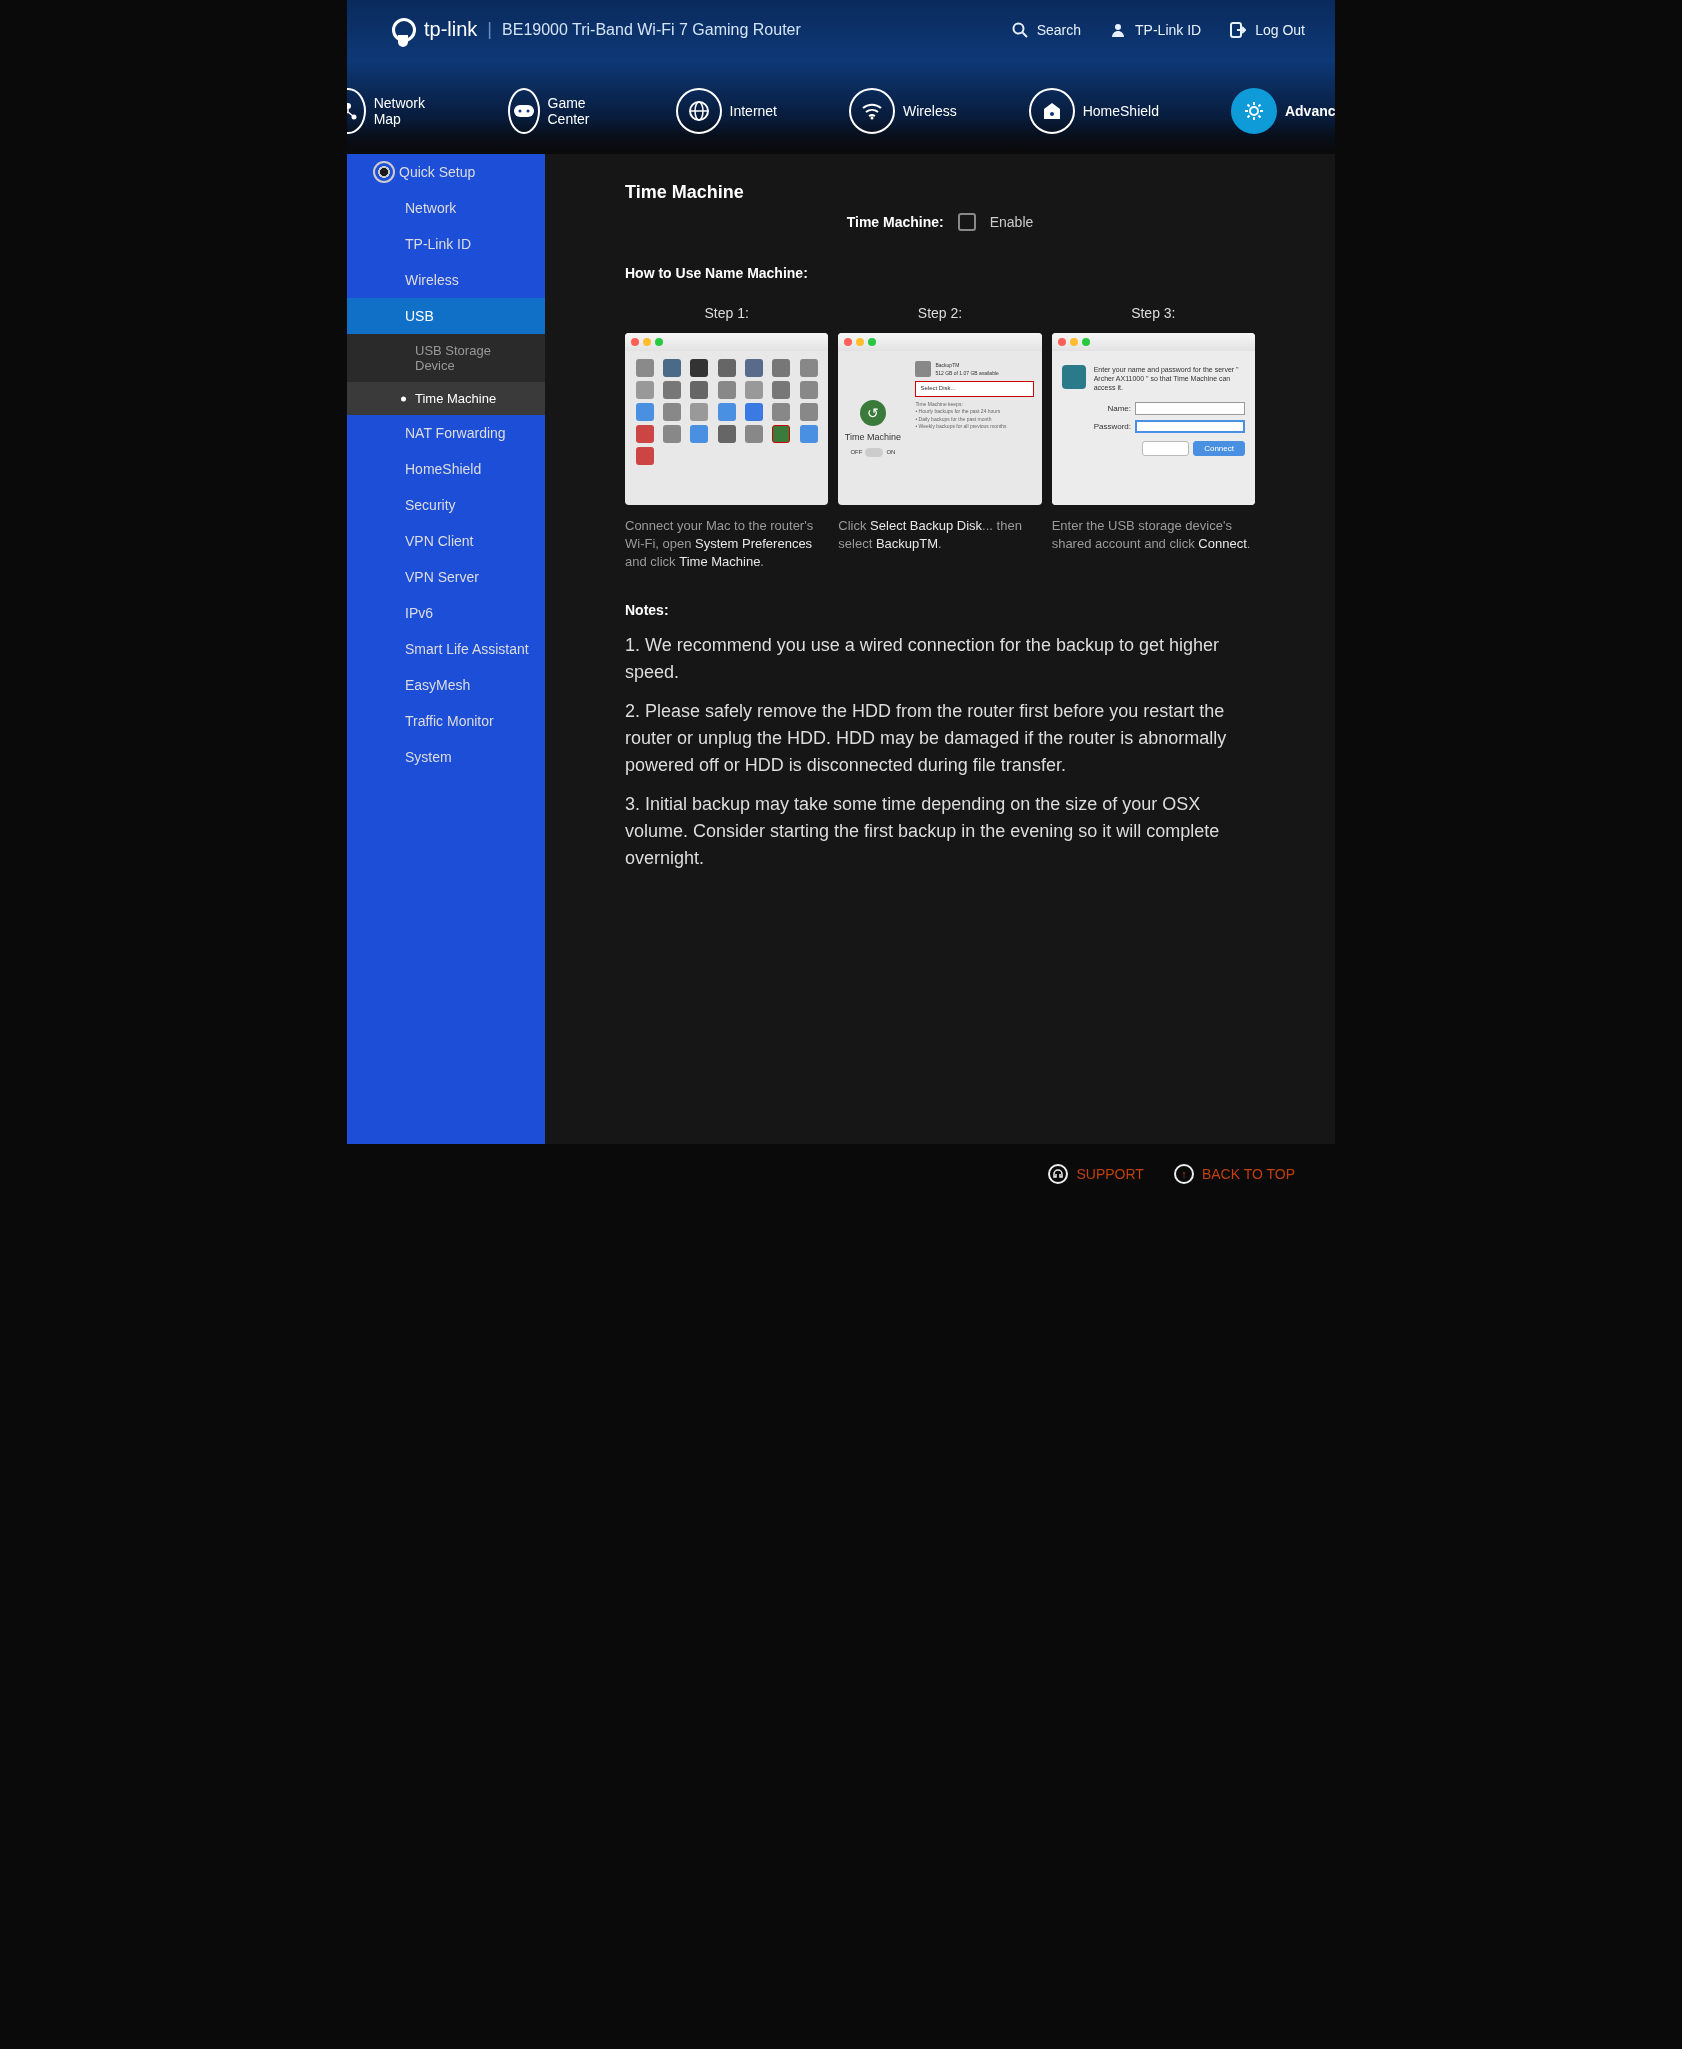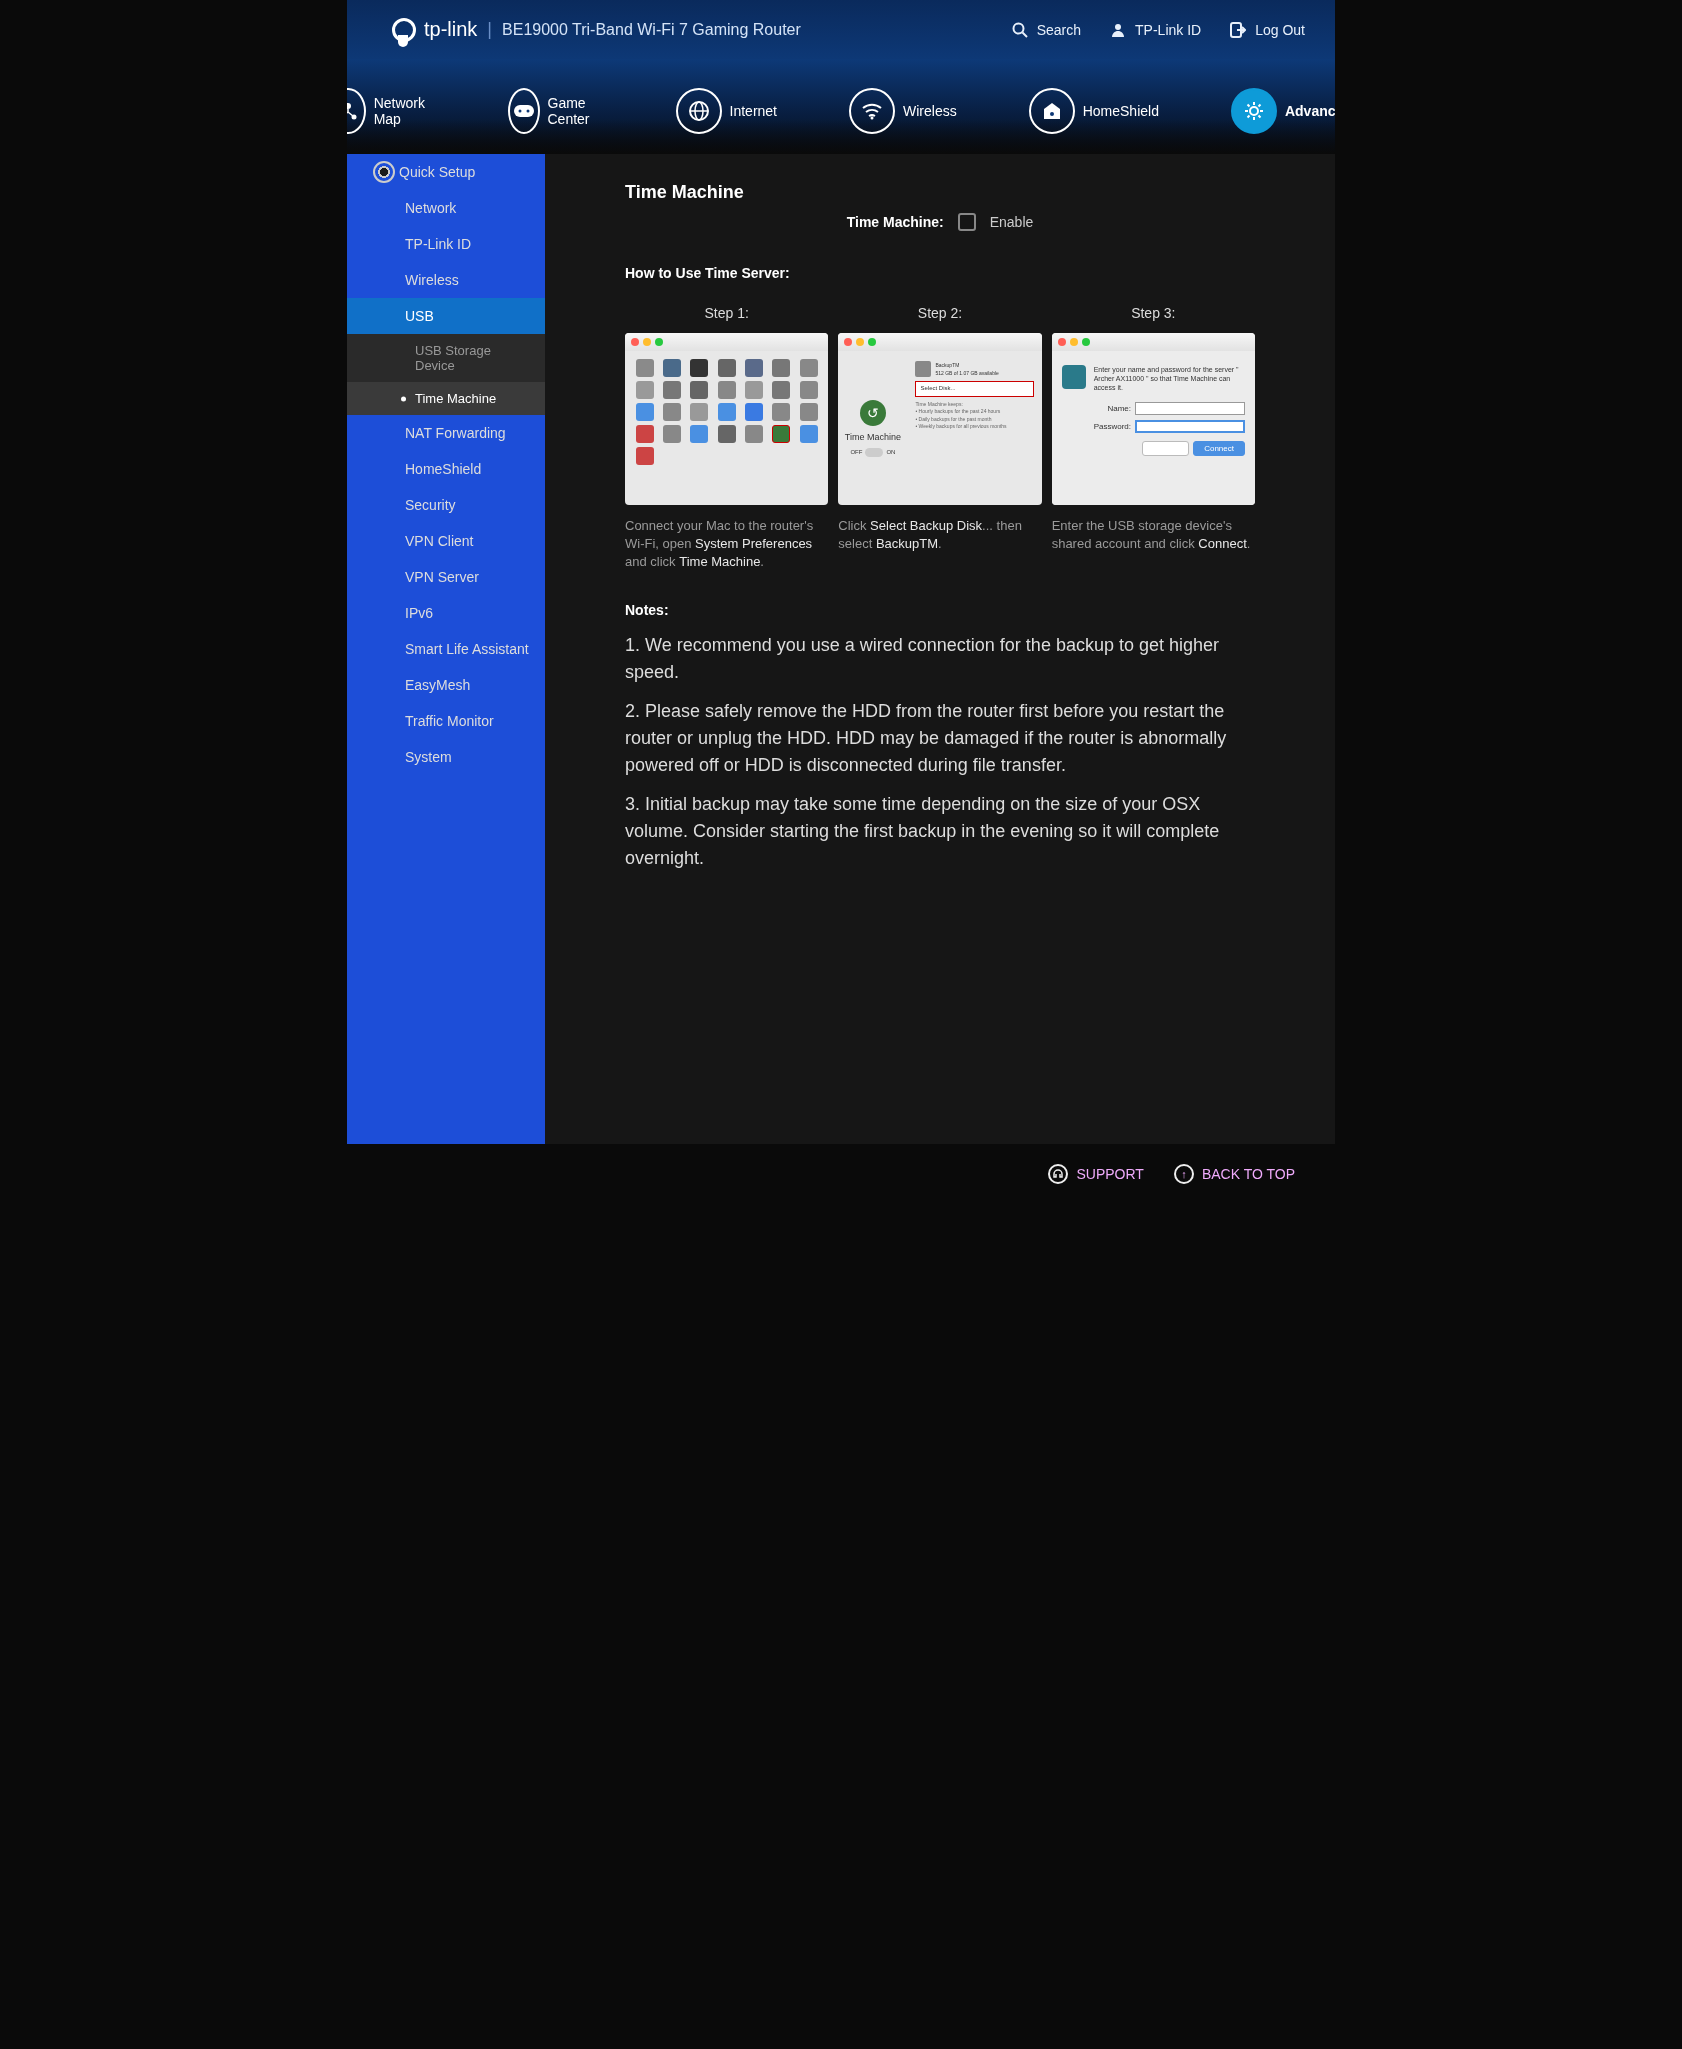--- a/index.html
+++ b/index.html
@@ -58,21 +58,21 @@
 .step3-field input{width:110px;height:13px;border:1px solid #999;background:#fff;font-size:7px}
 .step3-field input.focus{border:2px solid #4a90e2}
 .step3-btns{display:flex;gap:4px;justify-content:flex-end;margin-top:8px}
 .step3-btn{font-size:8px;padding:2px 10px;background:#fff;border:1px solid #bbb;border-radius:3px}
 .step3-btn.primary{background:#4a90e2;color:#fff;border-color:#4a90e2}
 .step-desc{font-size:13px;color:#9a9a9a;margin-top:12px;line-height:1.4}
 .step-desc b{color:#e8e8e8;font-weight:500}
 .notes-title{font-size:14px;font-weight:700;margin-bottom:14px}
 .note{font-size:18px;color:#ddd;margin-bottom:12px;line-height:1.5}
 .footer{background:#0a0a0a;padding:20px 40px;display:flex;justify-content:flex-end;gap:30px}
-.footer-item{display:flex;align-items:center;gap:8px;font-size:14px;color:#f0abfc;cursor:pointer}
+.footer-item{display:flex;align-items:center;gap:8px;font-size:14px;color:#c2410c;cursor:pointer}
 .ficon{width:20px;height:20px;border:2px solid #eee;border-radius:50%;display:flex;align-items:center;justify-content:center;font-size:11px}
 svg{display:block}
 </style>
 </head>
 <body>
 
 <div class="header">
   <div class="logo">
     <span class="logo-icon"></span>
     <span>tp-link</span>
@@ -194,21 +194,21 @@
 
   <div class="main">
     <div class="page-title">Time Machine</div>
 
     <div class="form-row">
       <span class="form-label">Time Machine:</span>
       <span class="checkbox"></span>
       <span class="enable-label">Enable</span>
     </div>
 
-    <div class="howto">How to Use Time Server:</div>
+    <div class="howto">How to Use Name Machine:</div>
 
     <div class="steps">
       <div class="step">
         <div class="step-label">Step 1:</div>
         <div class="step-img">
           <div class="mac-bar">
               <span class="mac-dot" style="background:#ff5f56"></span>
               <span class="mac-dot" style="background:#ffbd2e"></span>
               <span class="mac-dot" style="background:#27c93f"></span>
             </div>

